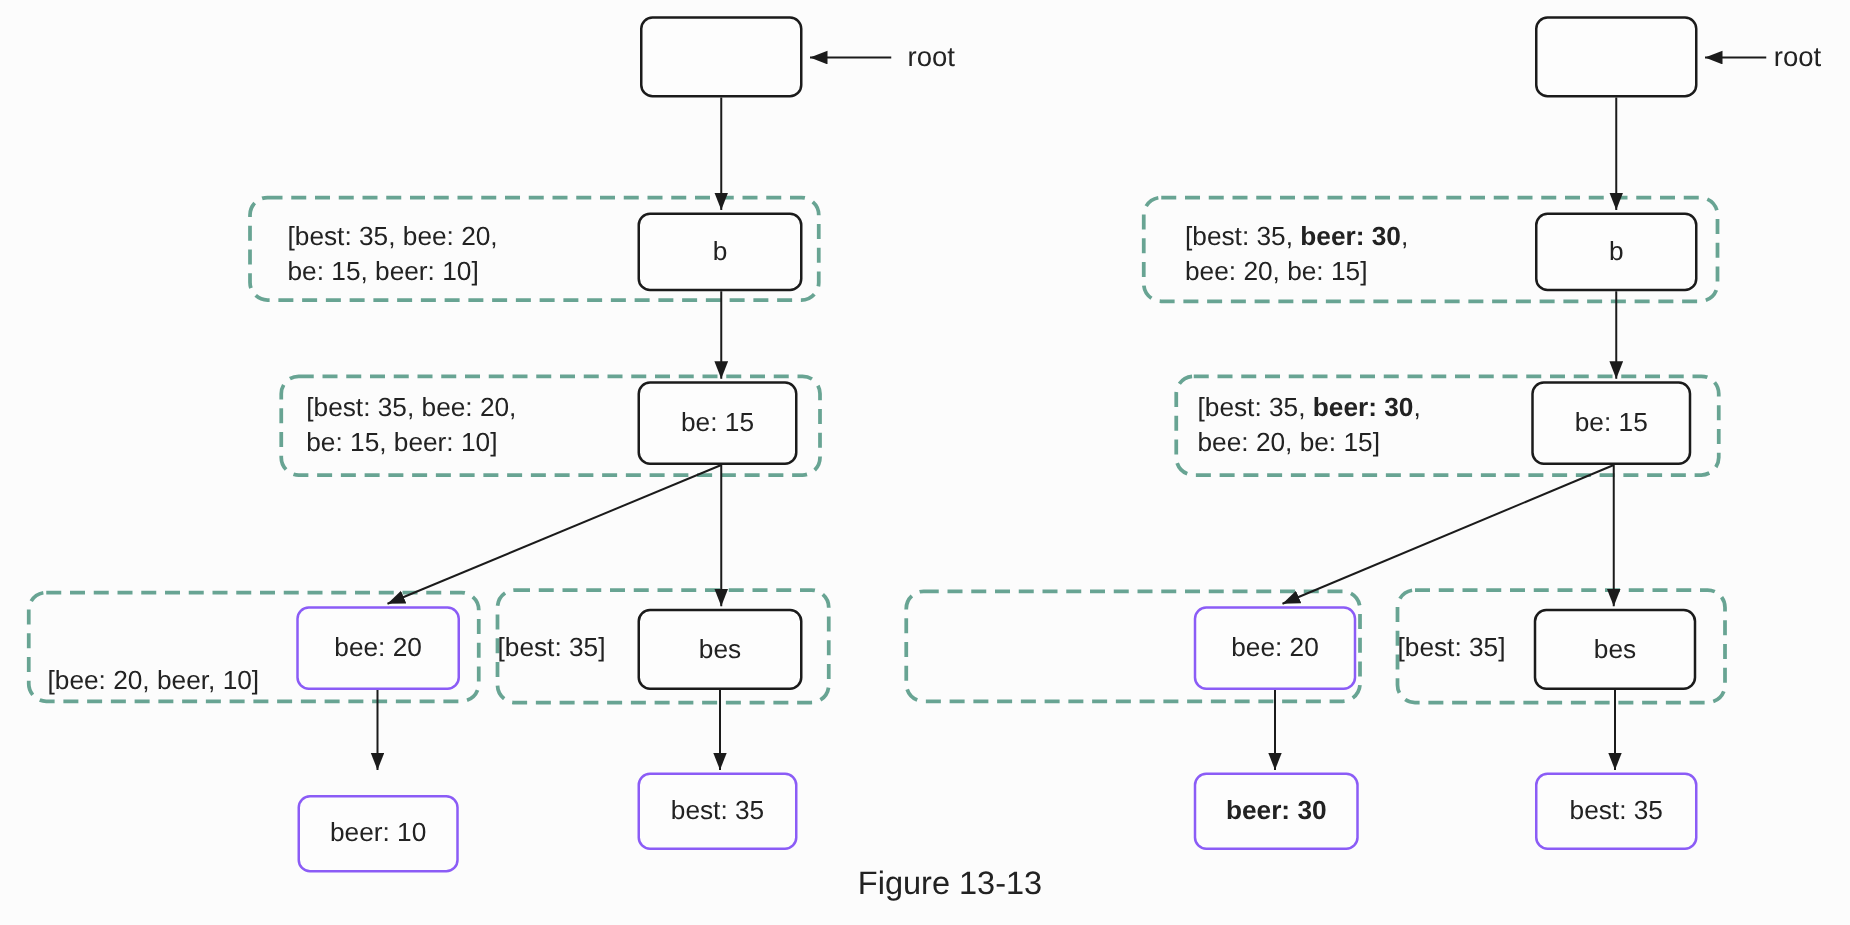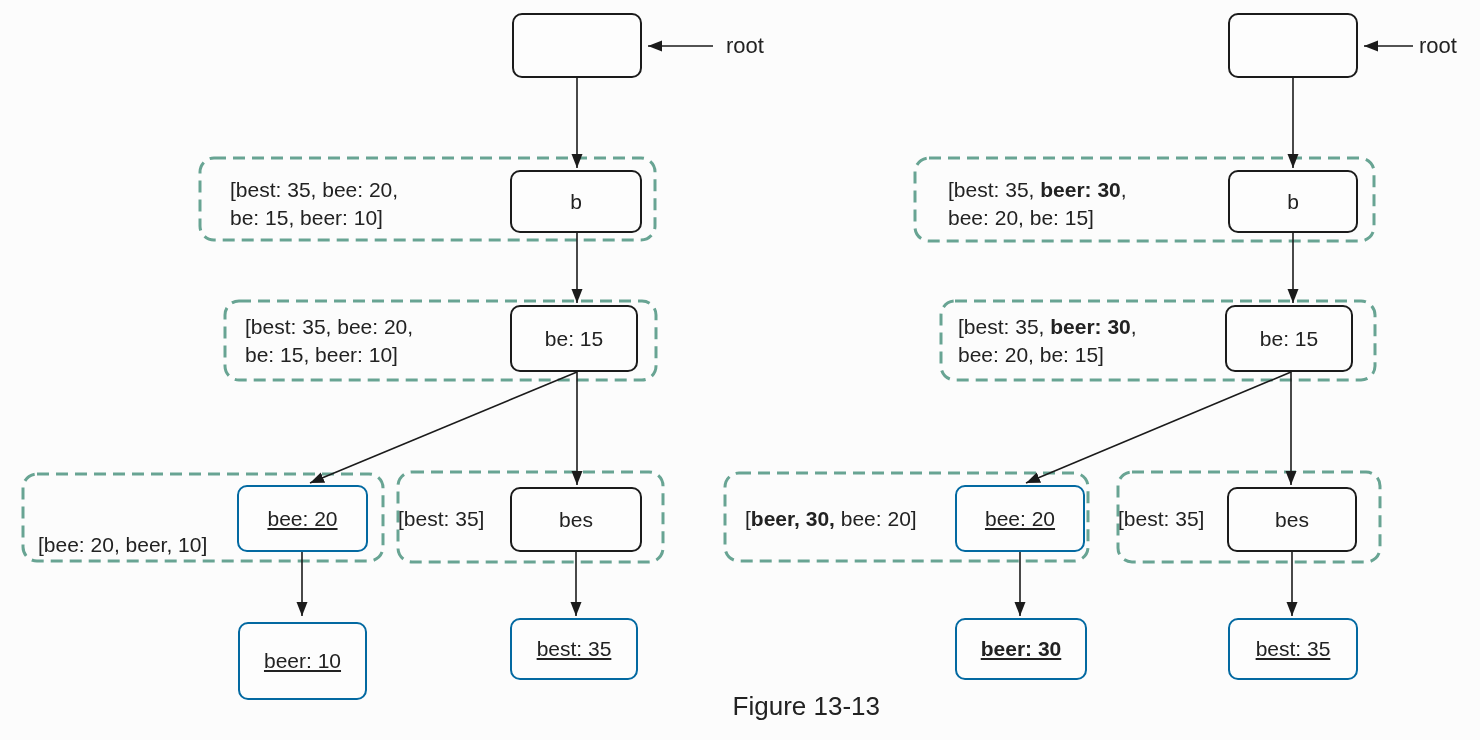--- a/index.html
+++ b/index.html
@@ -30,22 +30,21 @@
     border-radius: 10px;
     background: #fdfdfd;
     display: flex;
     align-items: center;
     justify-content: center;
     font-size: 21px;
     color: #222;
     z-index: 2;
   }
   .node.teal {
-    border: 2px solid #0369a1;
-    text-decoration: underline;
+    border: 2px solid #8b5cf6;
   }
   .node.bold {
     font-weight: bold;
   }
   .anno {
     position: absolute;
     text-align: left;
     font-size: 21px;
     line-height: 28px;
     color: #222;
@@ -56,21 +55,21 @@
     position: absolute;
     font-size: 22px;
     color: #222;
     z-index: 2;
   }
   .caption {
     position: absolute;
     left: 640px;
     top: 691px;
     width: 240px;
-    text-align: right;
+    text-align: center;
     font-size: 26px;
     color: #222;
     z-index: 2;
   }
   b { font-weight: bold; }
 </style>
 </head>
 <body>
 
 <div id="canvas">
@@ -117,34 +116,33 @@
 
   <div class="node" style="left:510px; top:305px; width:128px; height:67px;">be: 15</div>
   <div class="anno" style="left:245px; top:313px; width:230px;"><span>[best: 35, bee: 20,</span><br><span>be: 15, beer: 10]</span></div>
 
   <div class="node teal" style="left:237px; top:485px; width:131px; height:67px;">bee: 20</div>
   <div class="anno" style="left:38px; top:531px; width:205px;">[bee: 20, beer, 10]</div>
 
   <div class="node" style="left:510px; top:487px; width:132px; height:65px;">bes</div>
   <div class="anno" style="left:398px; top:505px; width:110px;">[best: 35]</div>
 
-  <div class="node teal" style="left:238px; top:622px; width:129px; height:78px;">beer: 10</div>
+  <div class="node teal" style="left:238px; top:636px; width:129px; height:62px;">beer: 10</div>
   <div class="node teal" style="left:510px; top:618px; width:128px; height:62px;">best: 35</div>
 
   <div class="node" style="left:1228px; top:13px; width:130px; height:65px;"></div>
   <div class="root-label" style="left:1419px; top:33px;">root</div>
 
   <div class="node" style="left:1228px; top:170px; width:130px; height:63px;">b</div>
   <div class="anno" style="left:948px; top:176px; width:234px;"><span>[best: 35, </span><b>beer: 30</b><span>,</span><br><span>bee: 20, be: 15]</span></div>
 
   <div class="node" style="left:1225px; top:305px; width:128px; height:67px;">be: 15</div>
   <div class="anno" style="left:958px; top:313px; width:234px;"><span>[best: 35, </span><b>beer: 30</b><span>,</span><br><span>bee: 20, be: 15]</span></div>
 
   <div class="node teal" style="left:955px; top:485px; width:130px; height:67px;">bee: 20</div>
-  <div class="anno" style="left:745px; top:505px; width:215px;"><span>[</span><b>beer, 30,</b><span> bee: 20]</span></div>
 
   <div class="node" style="left:1227px; top:487px; width:130px; height:65px;">bes</div>
   <div class="anno" style="left:1118px; top:505px; width:106px;">[best: 35]</div>
 
   <div class="node teal bold" style="left:955px; top:618px; width:132px; height:62px;">beer: 30</div>
   <div class="node teal" style="left:1228px; top:618px; width:130px; height:62px;">best: 35</div>
 
   <div class="caption">Figure 13-13</div>
 
 </div>

